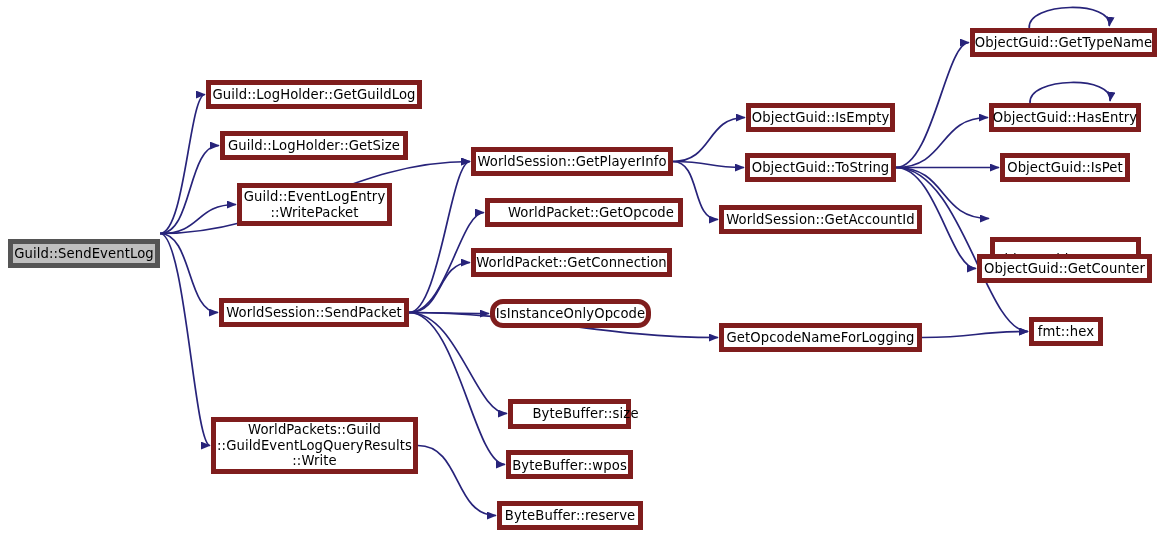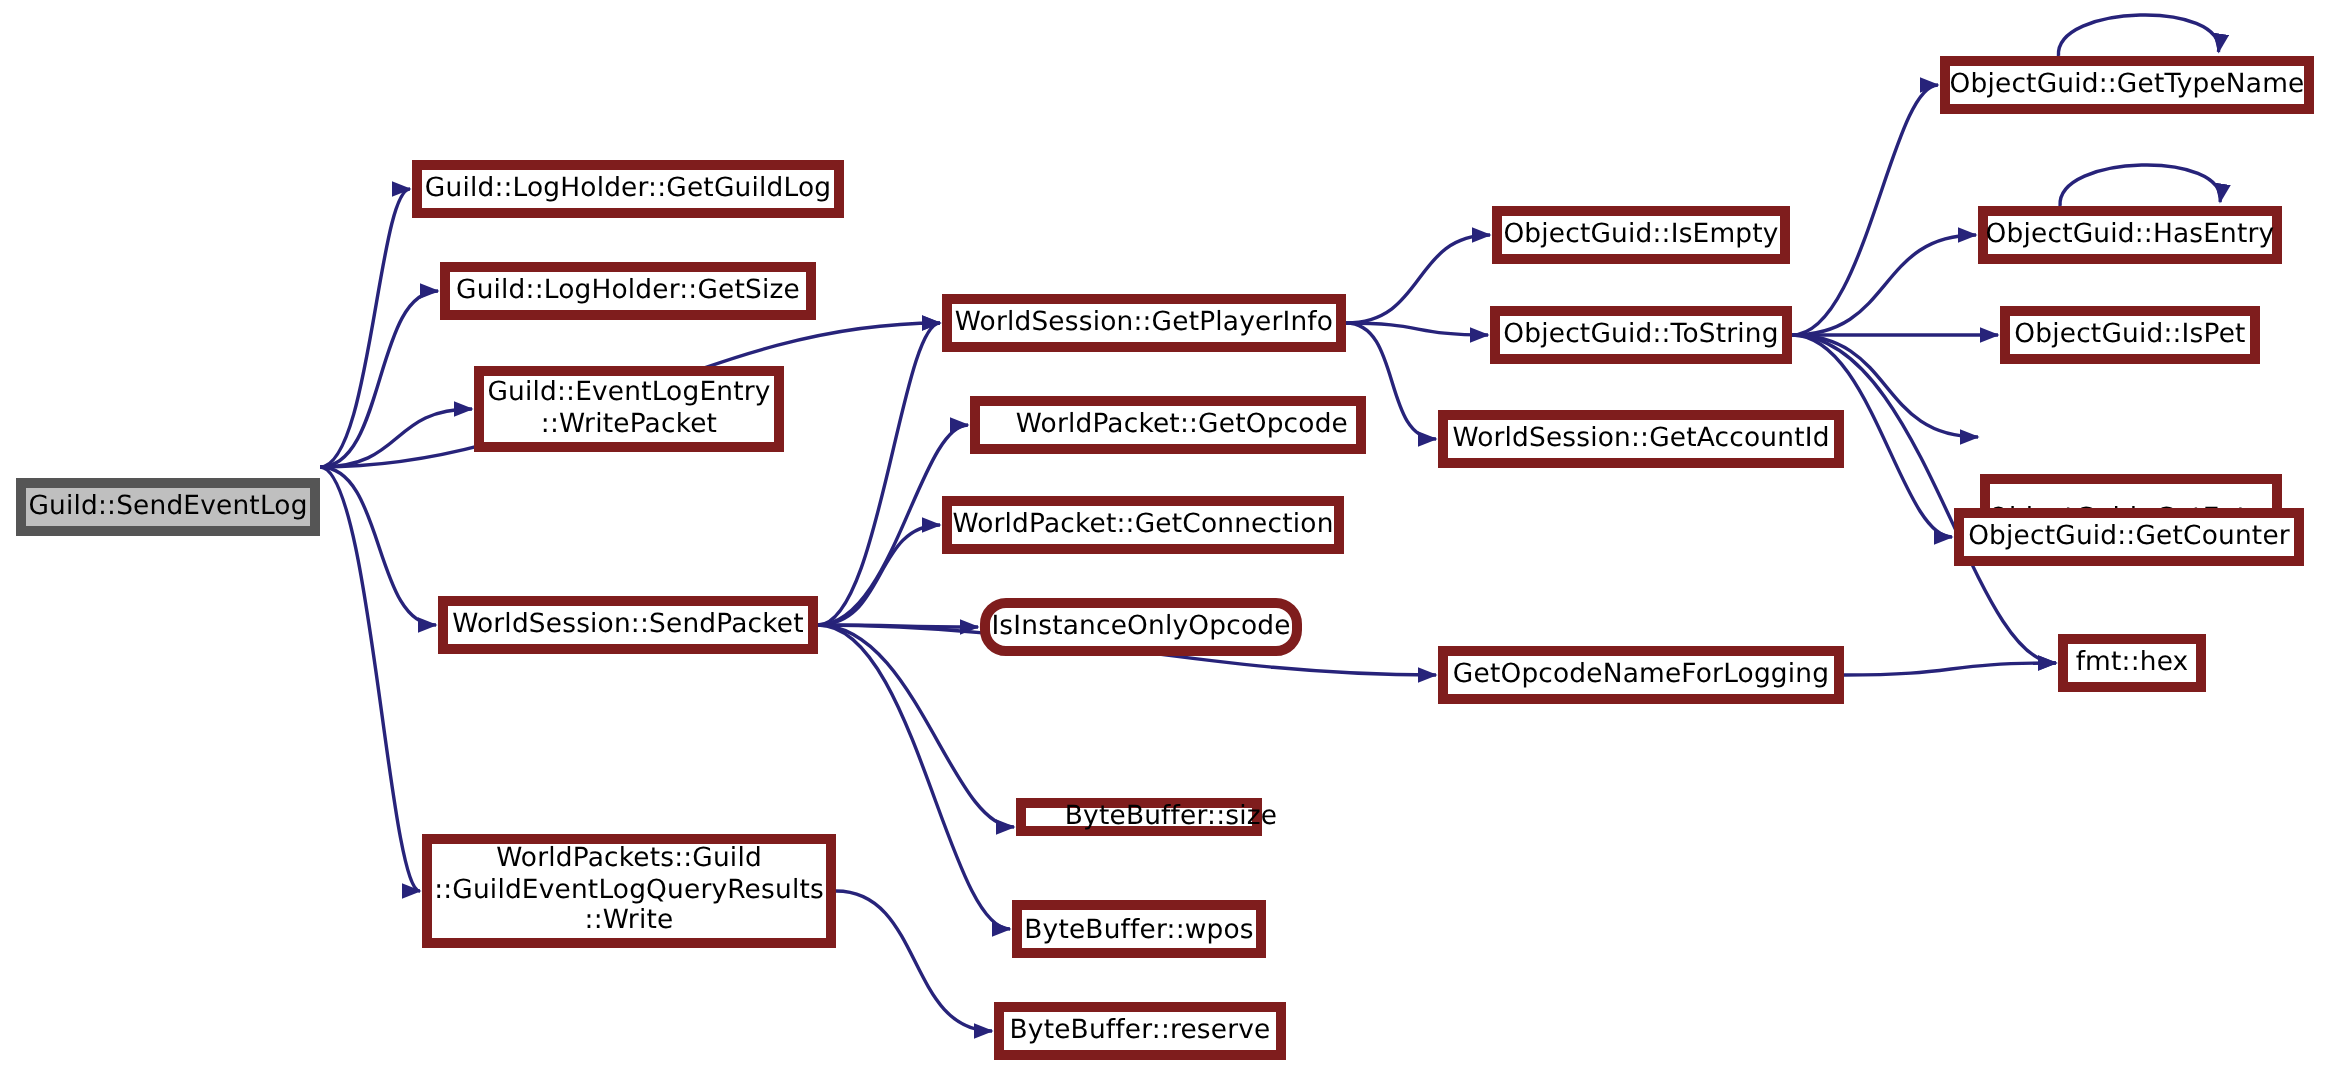--- a/index.html
+++ b/index.html
@@ -59,21 +59,21 @@
       <div class="node" style="left: 237px; top: 183px; width: 155px; height: 43px;"><span>Guild::EventLogEntry
 ::WritePacket</span></div>
       <div class="node" style="left: 219px; top: 298px; width: 190px; height: 29px;"><span>WorldSession::SendPacket</span></div>
       <div class="node" style="left: 211px; top: 417px; width: 207px; height: 57px;"><span>WorldPackets::Guild
 ::GuildEventLogQueryResults
 ::Write</span></div>
       <div class="node" style="left: 471px; top: 147px; width: 202px; height: 29px;"><span>WorldSession::GetPlayerInfo</span></div>
       <div class="node" style="left: 485px; top: 198px; width: 198px; height: 29px; justify-content: flex-end;"><span>WorldPacket::GetOpcode</span></div>
       <div class="node" style="left: 471px; top: 248px; width: 201px; height: 29px;"><span>WorldPacket::GetConnection</span></div>
       <div class="node" style="left: 490px; top: 299px; width: 161px; height: 29px; border-radius: 13px;"><span>IsInstanceOnlyOpcode</span></div>
-      <div class="node" style="left: 508px; top: 399px; width: 123px; height: 19px; padding-left: 32px;"><span>ByteBuffer::size</span></div>
+      <div class="node" style="left: 508px; top: 399px; width: 123px; height: 30px; padding-left: 32px;"><span>ByteBuffer::size</span></div>
       <div class="node" style="left: 506px; top: 450px; width: 127px; height: 29px; align-items: flex-end;"><span>ByteBuffer::wpos</span></div>
       <div class="node" style="left: 497px; top: 501px; width: 146px; height: 29px;"><span>ByteBuffer::reserve</span></div>
       <div class="node" style="left: 746px; top: 103px; width: 149px; height: 29px;"><span>ObjectGuid::IsEmpty</span></div>
       <div class="node" style="left: 745px; top: 153px; width: 151px; height: 29px;"><span>ObjectGuid::ToString</span></div>
       <div class="node" style="left: 719px; top: 205px; width: 203px; height: 29px;"><span>WorldSession::GetAccountId</span></div>
       <div class="node" style="left: 719px; top: 323px; width: 203px; height: 29px;"><span>GetOpcodeNameForLogging</span></div>
       <div class="node" style="left: 970px; top: 28px; width: 187px; height: 29px;"><span>ObjectGuid::GetTypeName</span></div>
       <div class="node" style="left: 989px; top: 103px; width: 152px; height: 29px;"><span>ObjectGuid::HasEntry</span></div>
       <div class="node" style="left: 1000px; top: 153px; width: 130px; height: 29px;"><span>ObjectGuid::IsPet</span></div>
       <div class="node" style="left: 990px; top: 204px; width: 151px; height: 45px; margin-top: 33px;"><span>ObjectGuid::GetEntry</span></div>

